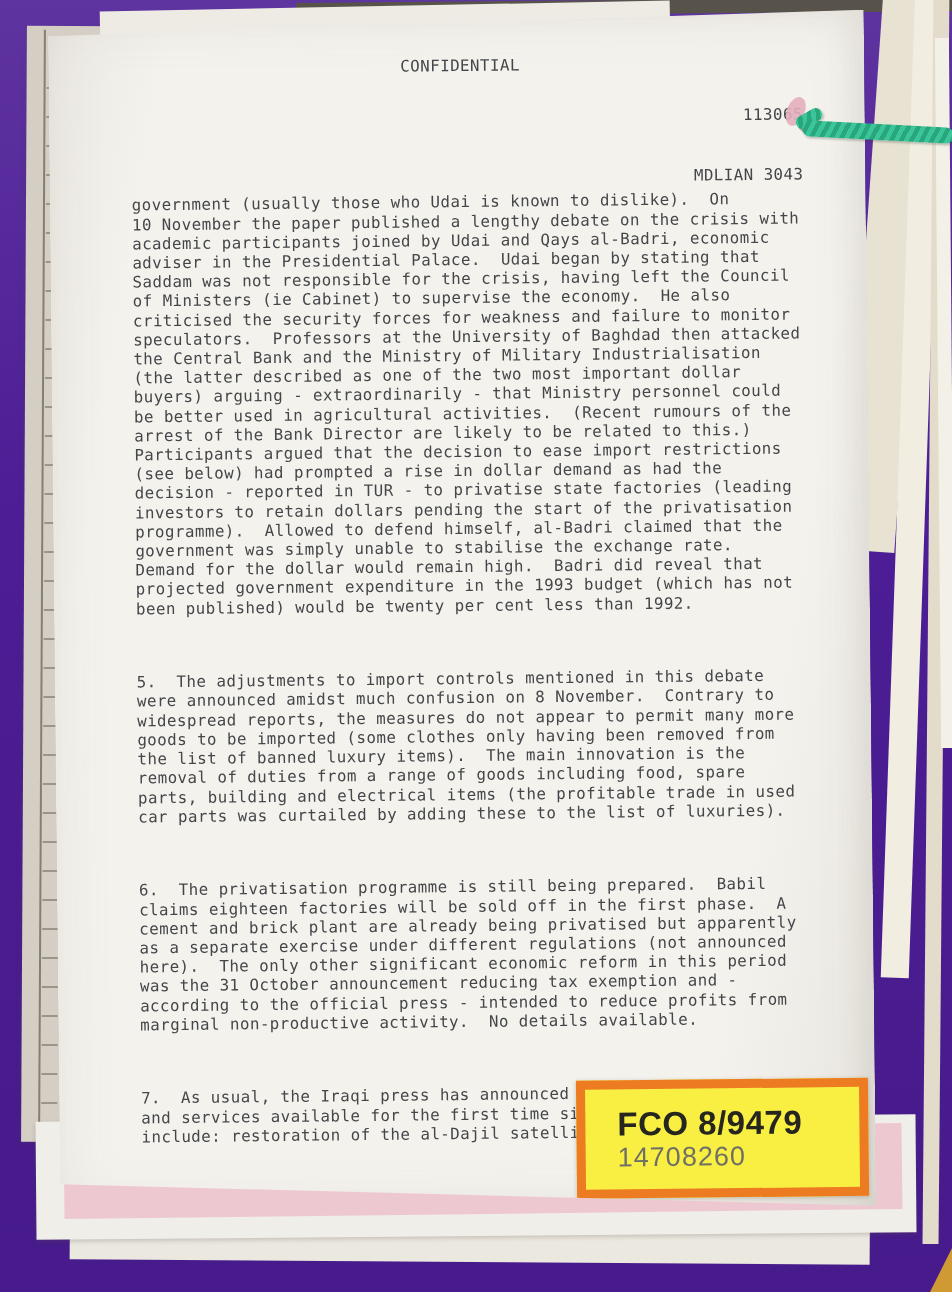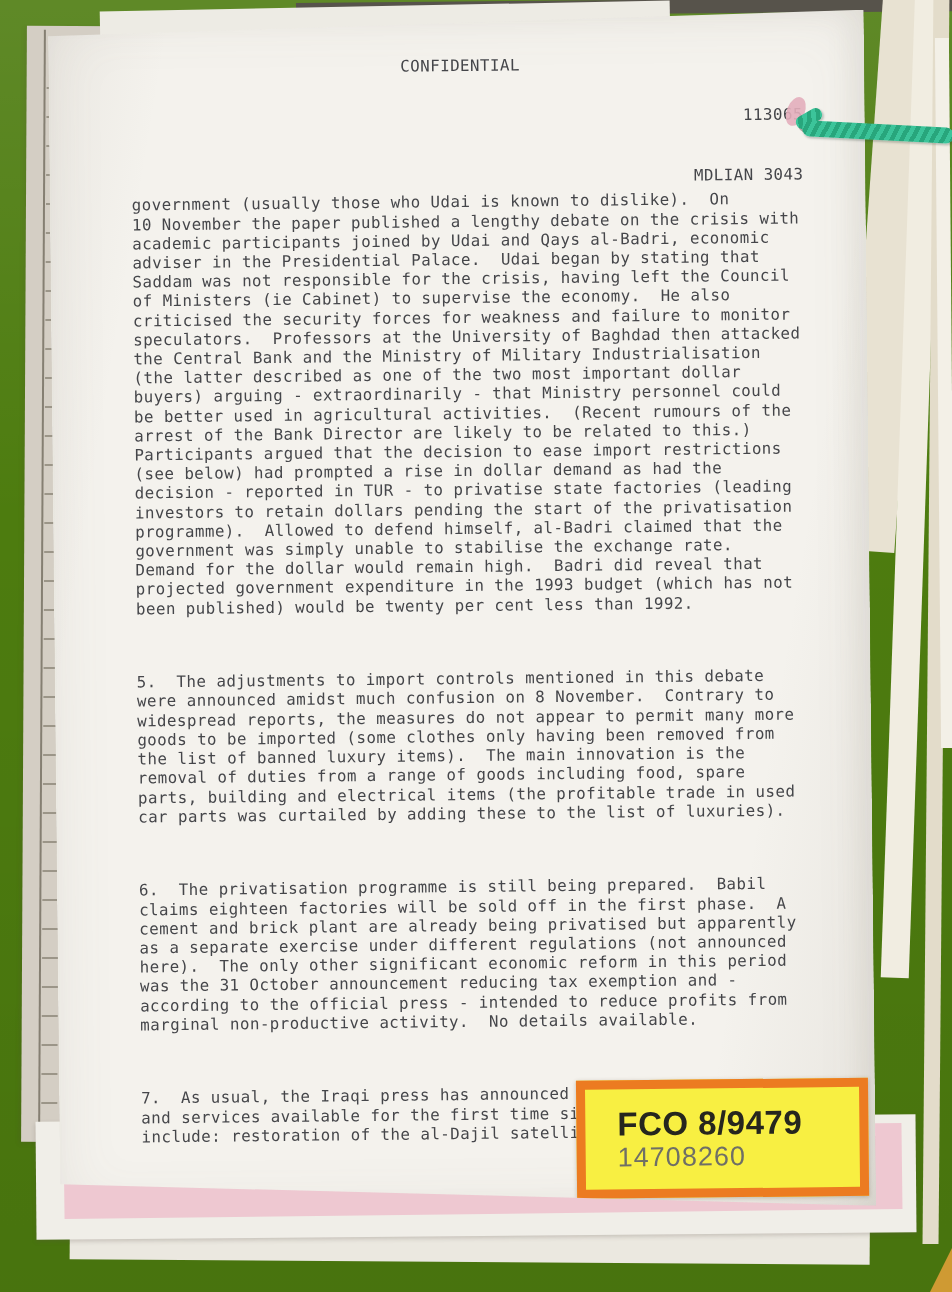--- a/index.html
+++ b/index.html
@@ -74,21 +74,21 @@
   .sticker { position:absolute; left:517px; top:1068px; width:292px; height:118px;
     background-color:#f8ef42; border:9px solid #ec7b21; box-shadow:0 1px 4px rgba(90,70,40,0.3);
     display:flex; flex-direction:column; justify-content:center; padding-left:32px;
     font-family:"Liberation Sans", sans-serif; }
   .sticker-ref { font-size:33px; font-weight:bold; letter-spacing:0.5px; color:#26261e; line-height:36px; }
   .sticker-num { font-size:27px; font-weight:normal; letter-spacing:1px; color:#6f6f66; line-height:30px; }
 </style>
 </head>
 <body>
 
-<div class="scene" style="background-color: #4d7c0f;">
+<div class="scene" style="background-color: #4c1d95;">
   <div class="folder-shading"></div>
 
   <div class="ruled-sheet">
     <div class="ruled-line"></div>
     <div class="ruled-ticks"></div>
   </div>
 
   <div class="top-gap-shadow"></div>
   <div class="behind-top-sheet"></div>
 

